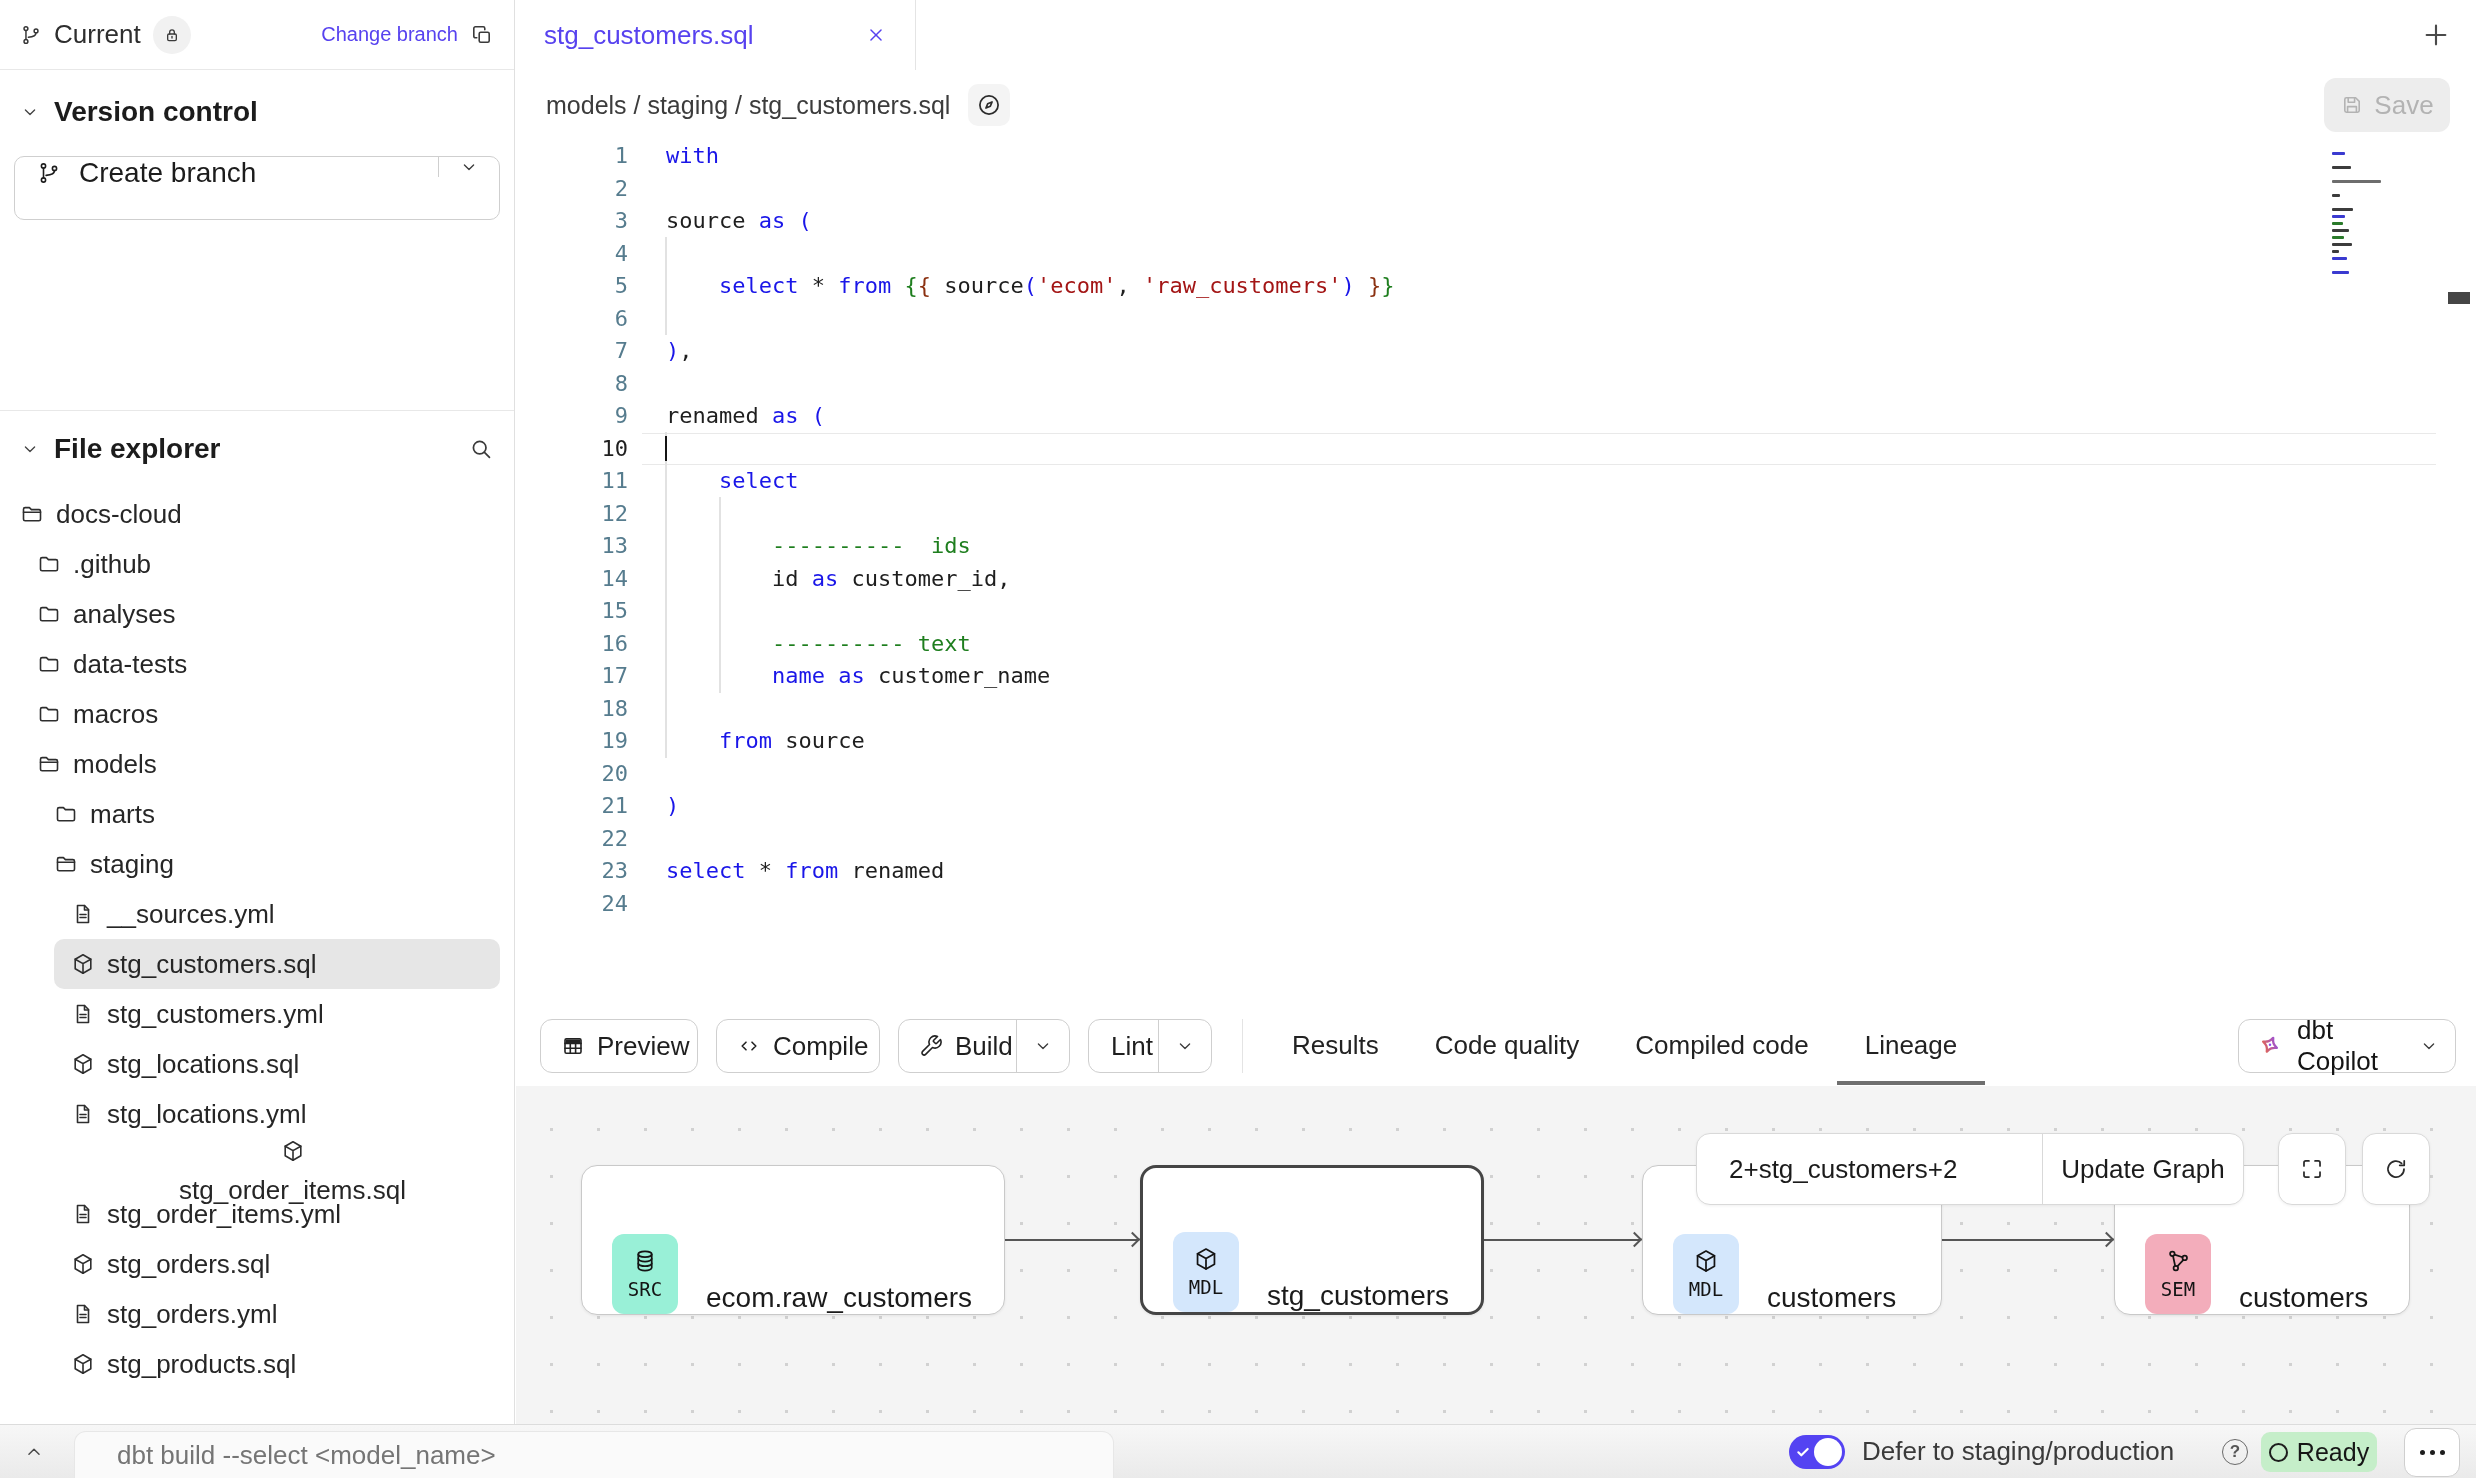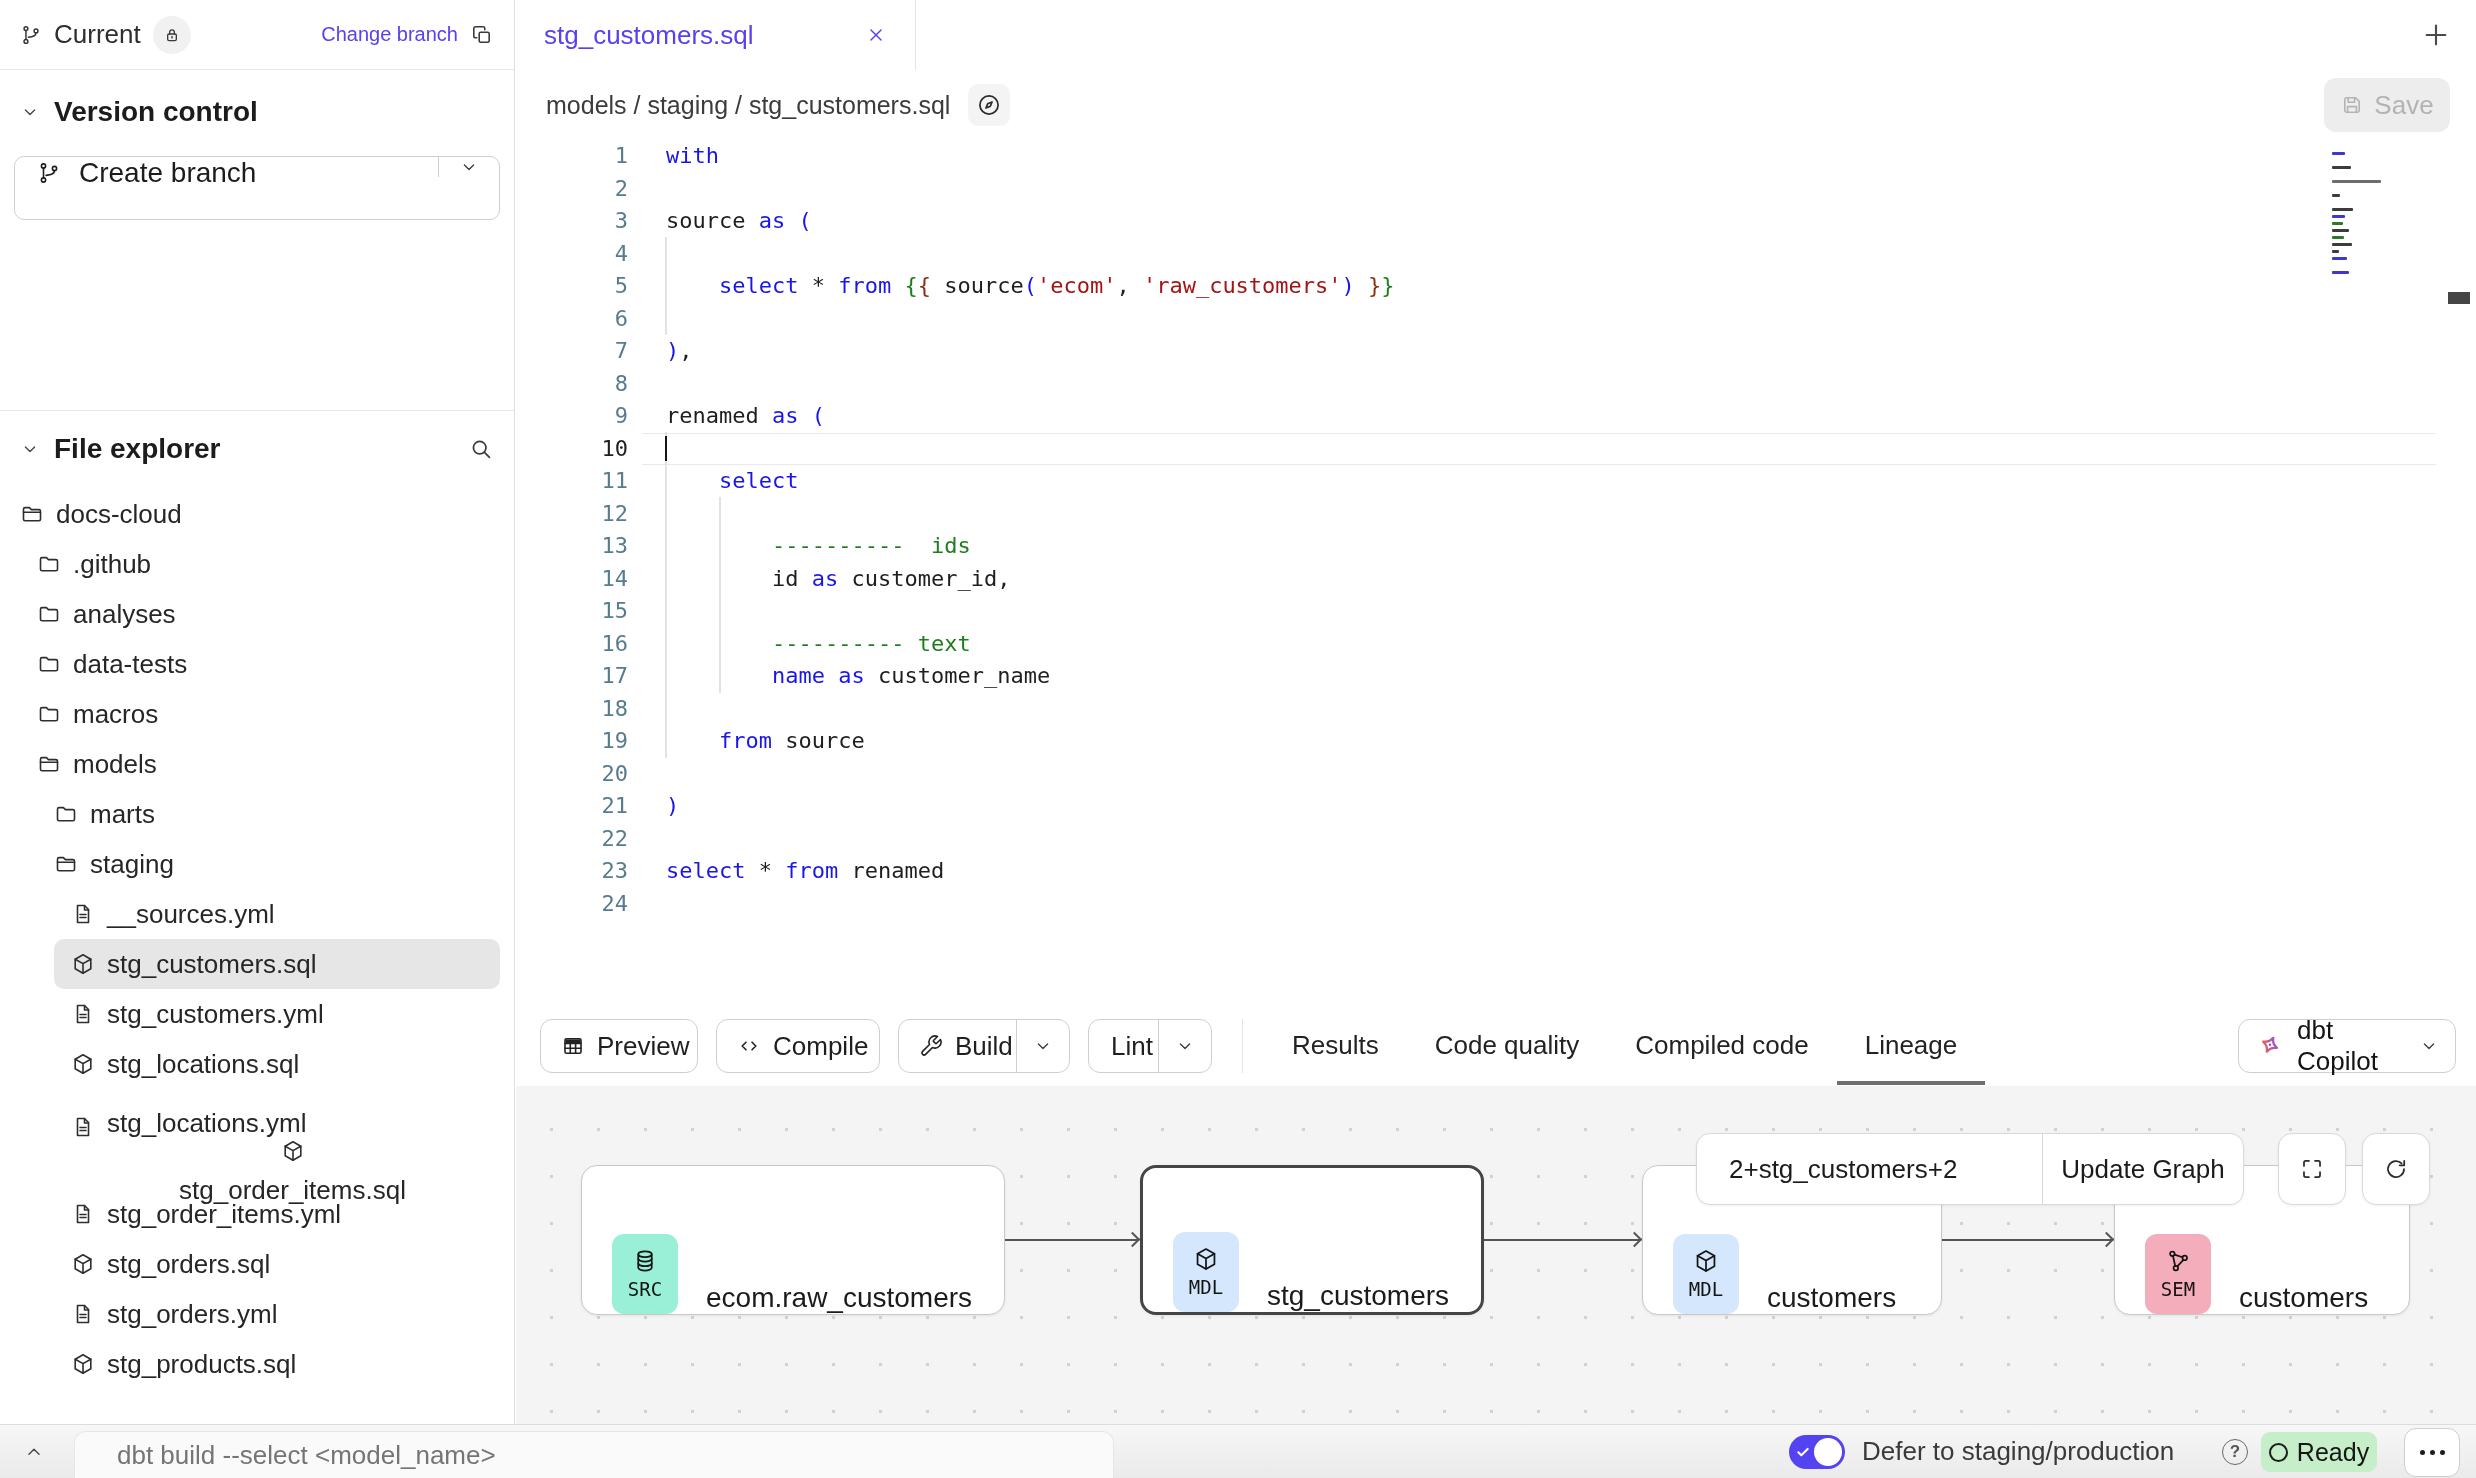--- a/index.html
+++ b/index.html
@@ -298,21 +298,21 @@
         </div>
         <div class="frow" style="padding-left: 71px;">
           <span class="ic ficon">
             <svg viewBox="0 0 24 24" fill="none" stroke="currentColor" stroke-width="1.6" stroke-linecap="round" stroke-linejoin="round">
               <path d="M12 2.8l7.8 4.4v9.6L12 21.2l-7.8-4.4V7.2z"></path>
               <path d="M4.2 7.2L12 11.6l7.8-4.4M12 11.6v9.6"></path>
             </svg>
           </span>
           <span class="flabel">stg_locations.sql</span>
         </div>
-        <div class="frow" style="padding-left: 71px; align-items: flex-end;">
+        <div class="frow" style="padding-left: 71px;">
           <span class="ic ficon">
             <svg viewBox="0 0 24 24" fill="none" stroke="currentColor" stroke-width="1.6" stroke-linecap="round" stroke-linejoin="round">
               <path d="M6.5 3.5h7l4 4v13h-11z"></path>
               <path d="M13.5 3.5V8h4"></path>
               <path d="M9 12.5h6M9 15.5h6"></path>
             </svg>
           </span>
           <span class="flabel">stg_locations.yml</span>
         </div>
         <div class="frow" style="padding-left: 71px; flex-direction: column;">

